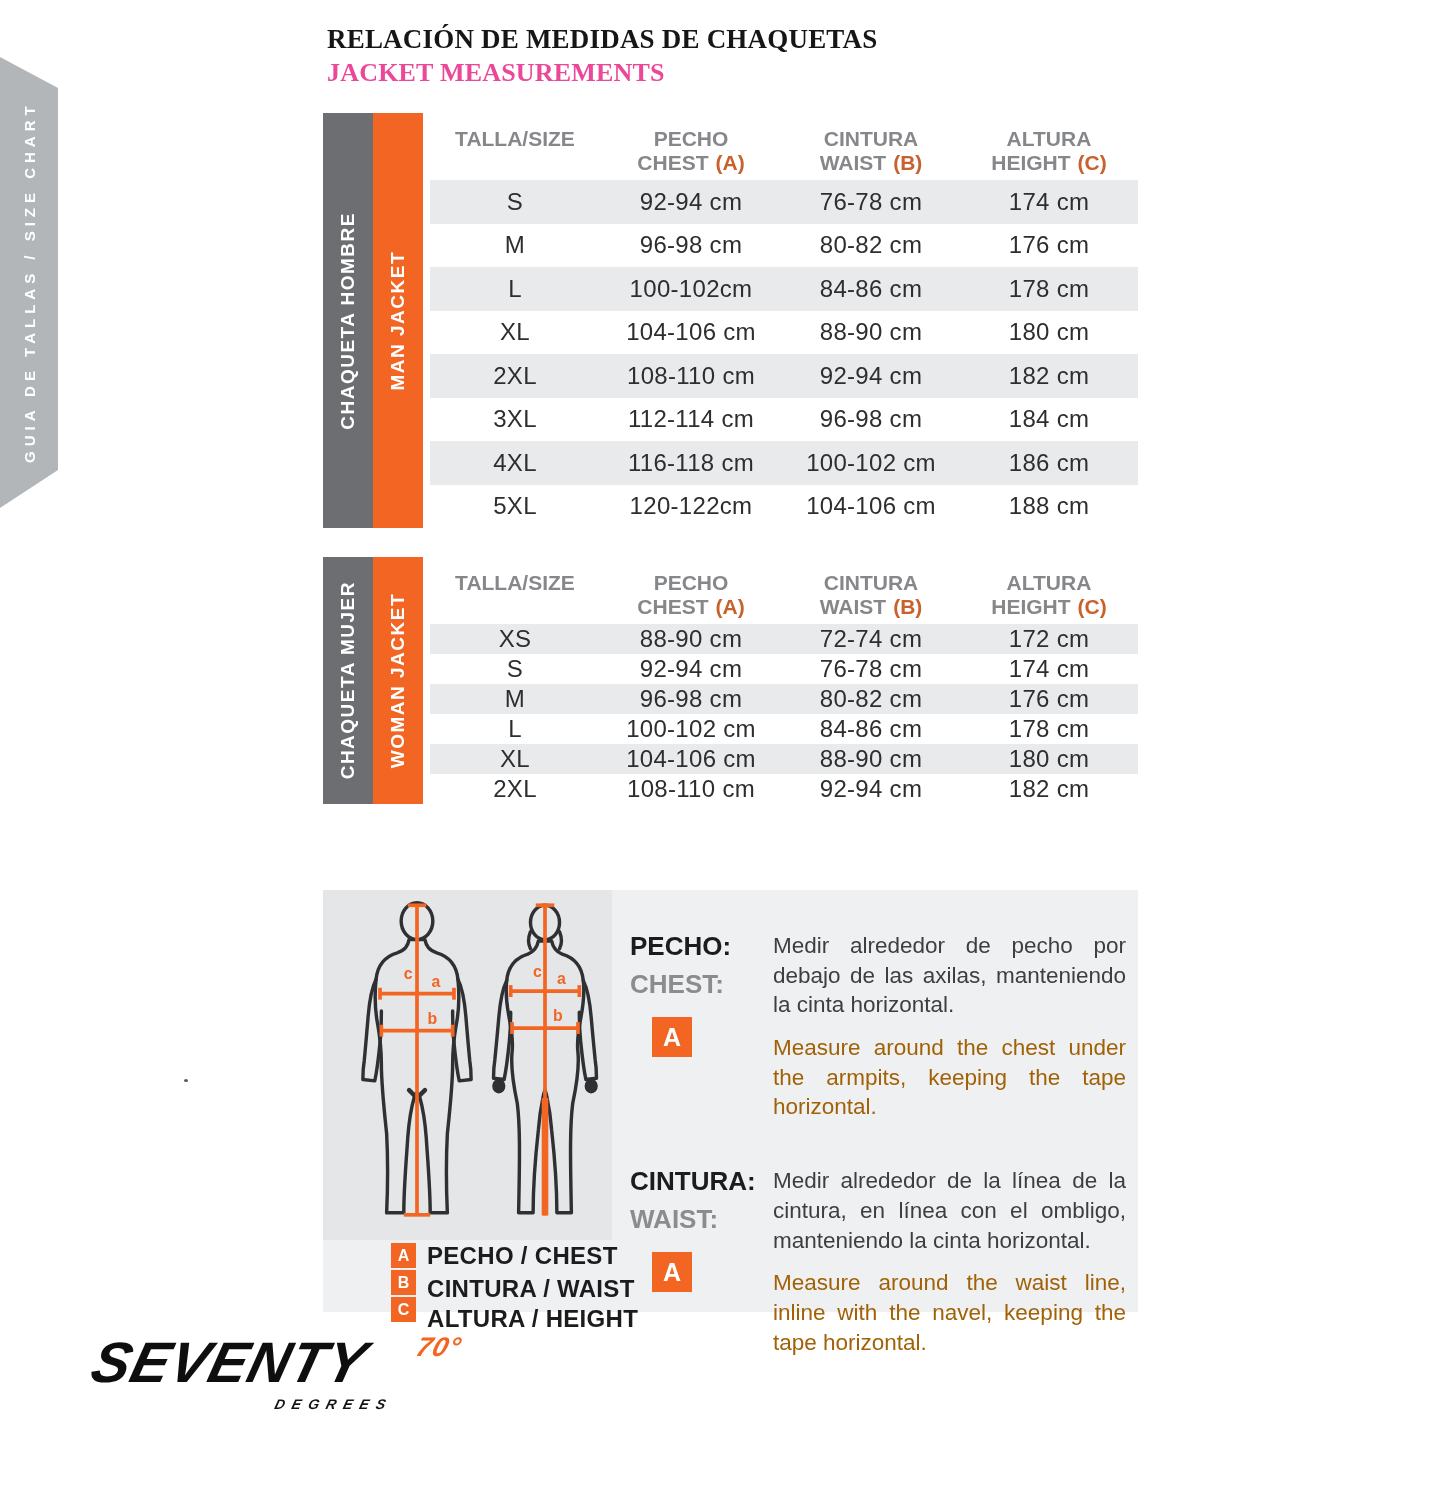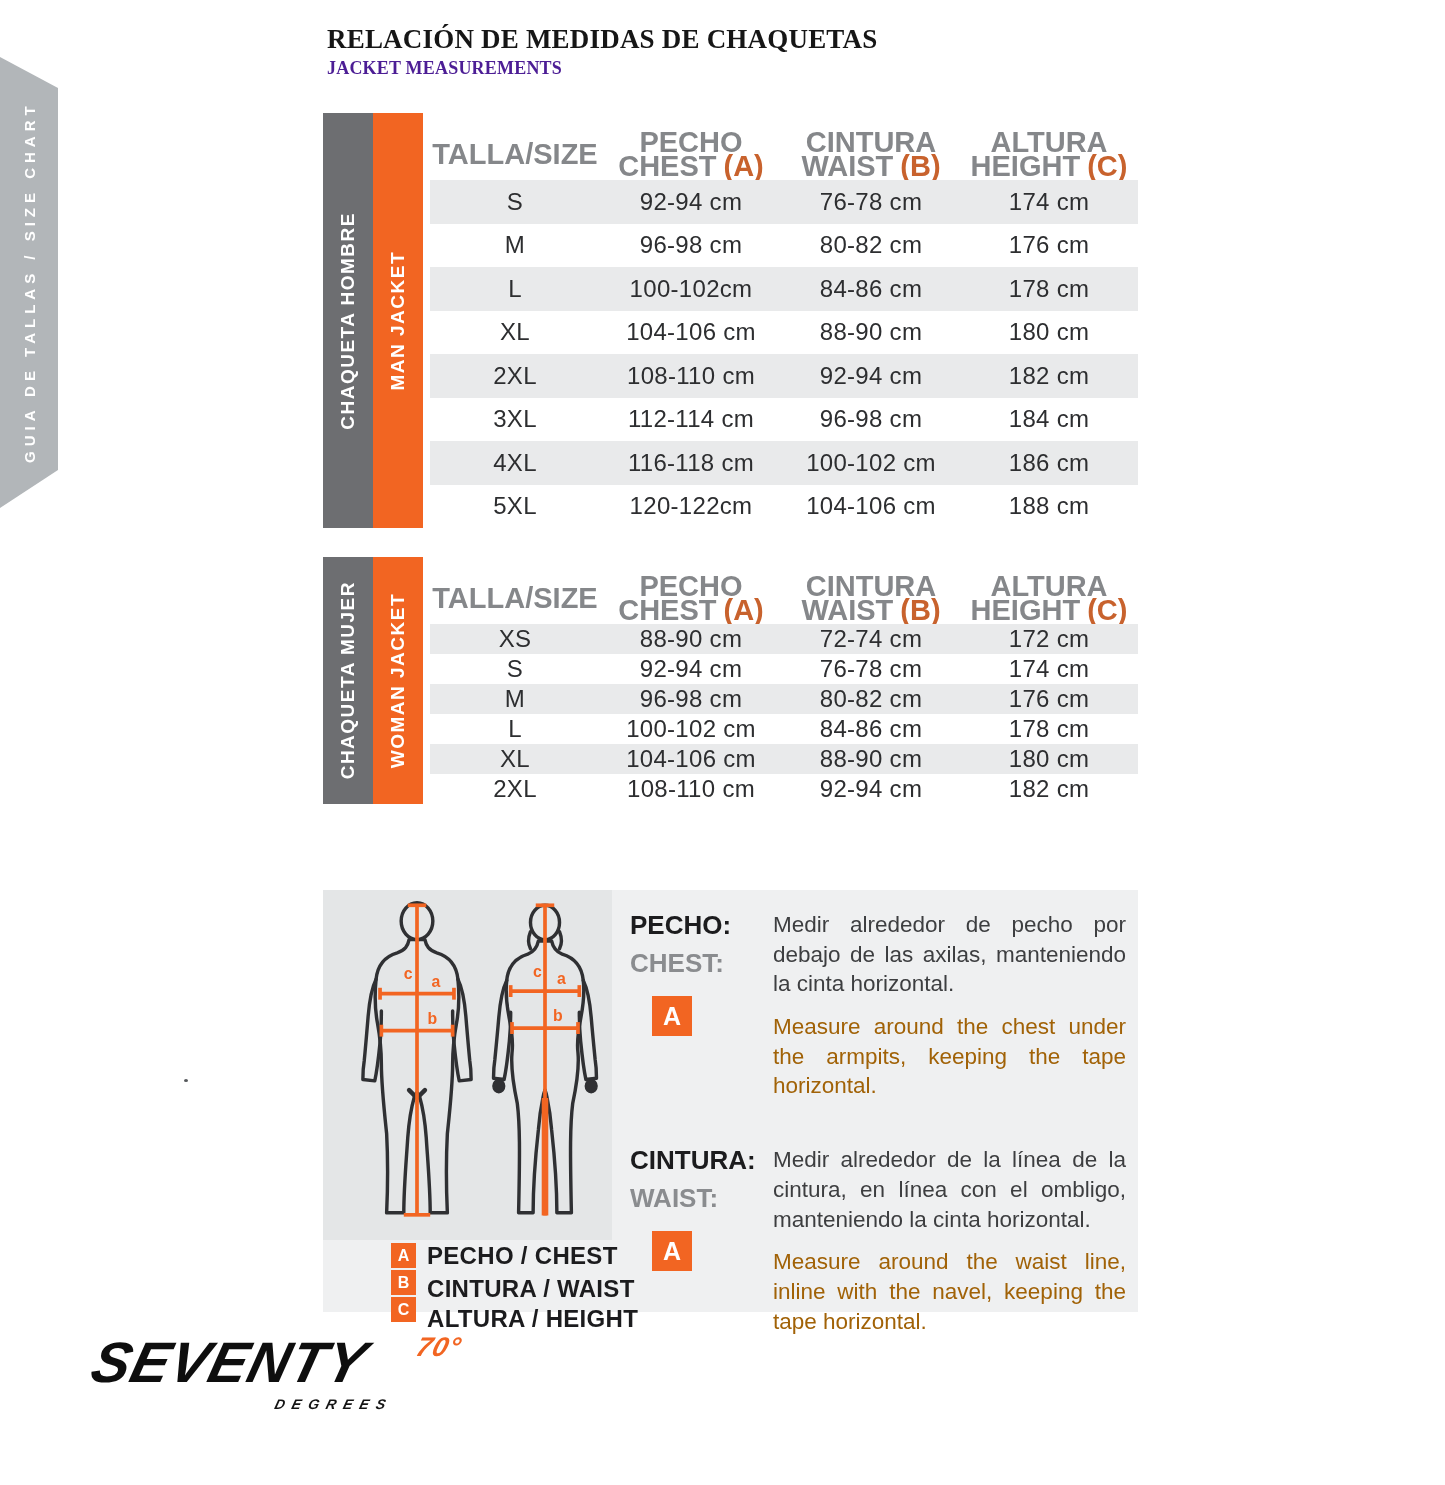--- a/index.html
+++ b/index.html
@@ -9,33 +9,33 @@
   
   .ribbon { position:absolute; left:0; top:57px; width:58px; height:451px; background:#b2b6b9;
             clip-path:polygon(0 0, 100% 31px, 100% 413px, 0 100%); }
   .ribbon-label { position:absolute; inset:0; display:flex; align-items:center; justify-content:center;
                   writing-mode:vertical-rl; transform:rotate(180deg); color:#ffffff; font-weight:700;
                   font-size:15px; letter-spacing:5px; white-space:nowrap; }
 
   
   .titles { position:absolute; left:327px; top:24px;font-family:Liberation Serif, serif; }
   .title-main { font-size:27px; font-weight:800; color:#161616; letter-spacing:0.2px; }
-  .title-sub  { font-size:18px; font-weight:800; color:#4c1d95; margin-top:3px; letter-spacing:0.2px; }
+  .title-sub  { font-size:26px; font-weight:800; color:#ec4899; margin-top:3px; letter-spacing:0.2px; }
 
   
   .size-table { position:absolute; left:323px; width:815px; display:flex; }
   .vbar { width:50px; display:flex; align-items:center; justify-content:center; }
   .vbar.gray { background:#6d6e71; }
   .vbar.orange { background:#f26522; }
   .vbar span { writing-mode:vertical-rl; transform:rotate(180deg); color:#ffffff; font-weight:700;
                font-size:19px; letter-spacing:1.5px; white-space:nowrap; }
   .tcontent { flex:1; margin-left:7px; display:flex; flex-direction:column; }
   .thead { height:67px; display:grid; grid-template-columns:170px 182px 178px 178px; }
-  .hcell { display:flex; flex-direction:column; align-items:center; justify-content:center;
-           padding-top:8px; color:#85878a; font-weight:700; font-size:29px; line-height:24px;margin-top:6px; }
+  .hcell { display:flex; flex-direction:column; align-items:center; justify-content:flex-start;
+           padding-top:8px; color:#85878a; font-weight:700; font-size:21px; line-height:24px;margin-top:6px; }
   .hline2 { display:flex; }
   .key { color:#c8622d; margin-left:7px; }
   .trow { display:grid; grid-template-columns:170px 182px 178px 178px; height:43.5px; }
   .woman-table .trow { height:30px; }
   .trow.alt { background:#e9eaeb; }
   .tcell { display:flex; align-items:center; justify-content:center; font-size:24px; color:#2d2e30;
            letter-spacing:0.3px; font-weight:400; }
 
   
   .measure-panel { position:absolute; left:323px; top:890px; width:815px; height:422px; background:#eff0f1; }
@@ -45,21 +45,21 @@
   .fig-woman { left:156px; top:10px; }
 
   .legend { position:absolute; left:68px; top:352px; }
   .legend-row { display:flex; align-items:center; height:27px; }
   .legend-sq { width:25px; height:25px; background:#f26522; color:#fff; font-weight:800; font-size:16px;
                display:flex; align-items:center; justify-content:center; margin-right:11px; }
   .legend-label { font-size:24px; font-weight:800; color:#1c1c1e; letter-spacing:0.3px; }
   .legend-row.r2 .legend-label { transform:translateY(6px); }
   .legend-row.r3 .legend-label { transform:translateY(9px); }
 
-  .inst { position:absolute; left:307px; top:20px; width:496px; }
+  .inst { position:absolute; left:307px; top:41px; width:496px; }
   .inst-block { display:grid; grid-template-columns:143px 1fr; margin-bottom:44px; }
   .term-es { font-size:26px; font-weight:800; color:#1c1c1e; }
   .term-en { font-size:26px; font-weight:700; color:#8a8c8f; margin-top:7px; }
   .badge { width:40px; height:40px; background:#f26522; color:#ffffff; display:flex; align-items:center;
            justify-content:center; font-size:25px; font-weight:800; margin:17px 0 0 22px; }
   .text-es { font-size:22.5px; color:#3d3e40; text-align:justify; line-height:1.32; }
   .text-en { font-size:22.5px; color:#a16207; text-align:justify; line-height:1.32; margin-top:13px; }
 
   
   .dot { position:absolute; left:184px; top:1079px; width:4px; height:3px; background:#55585b; border-radius:50%; }

